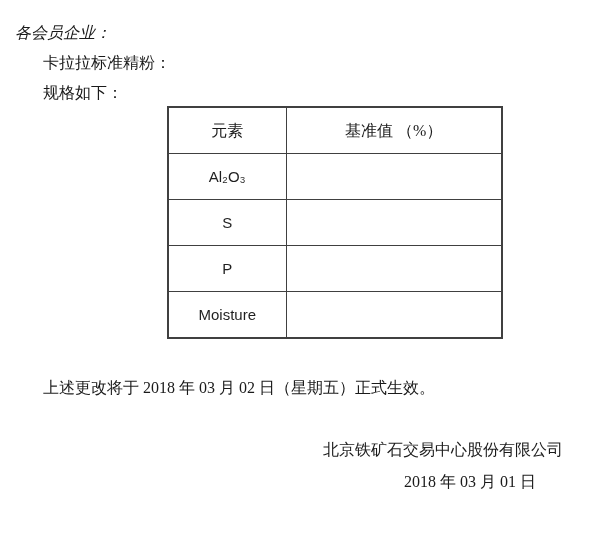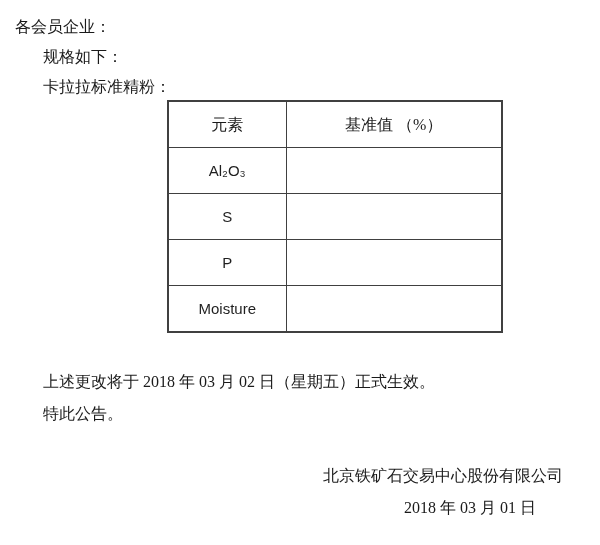--- a/index.html
+++ b/index.html
@@ -12,21 +12,22 @@
     overflow: hidden;
   }
   .doc {
     position: relative;
     width: 600px;
     height: 545px;
     font-size: 16px;
     line-height: 19px;
   }
   .salutation {
-    margin: 17px 0 0 15px;
+    margin: 23px 0 0 15px;
+    font-style: italic;
   }
   .para {
     margin: 11px 0 0 43px;
   }
   .spec-table {
     border-collapse: collapse;
     table-layout: fixed;
     margin: 4px 0 0 167px;
     width: 334px;
     border: 2px solid #404040;
@@ -68,23 +69,23 @@
   }
 </style>
 </head>
 <body>
 
 <div class="doc">
 
   <p class="salutation">各会员企业：</p>
 
 
+  <p class="para">卡拉拉标准精粉：</p>
+
   <p class="para">规格如下：</p>
-
-  <p class="para">卡拉拉标准精粉：</p>
 
   <table class="spec-table">
     <colgroup>
       <col class="col-element">
       <col class="col-value">
     </colgroup>
     <tbody>
         <tr>
       <th>元素</th>
       <th>基准值 （%）</th>
@@ -103,19 +104,18 @@
     </tr>
     <tr>
       <td class="element-cell">Moisture</td>
       <td class="value-cell"></td>
     </tr>
   </tbody>
     </table>
 
   <p class="effective">上述更改将于 2018 年 03 月 02 日（星期五）正式生效。</p>
 
-  <p class="closing">特此公告。</p>
 
   <p class="sig-company">北京铁矿石交易中心股份有限公司</p>
 
   <p class="sig-date">2018 年 03 月 01 日</p>
 
 </div>
 
 </body></html>

